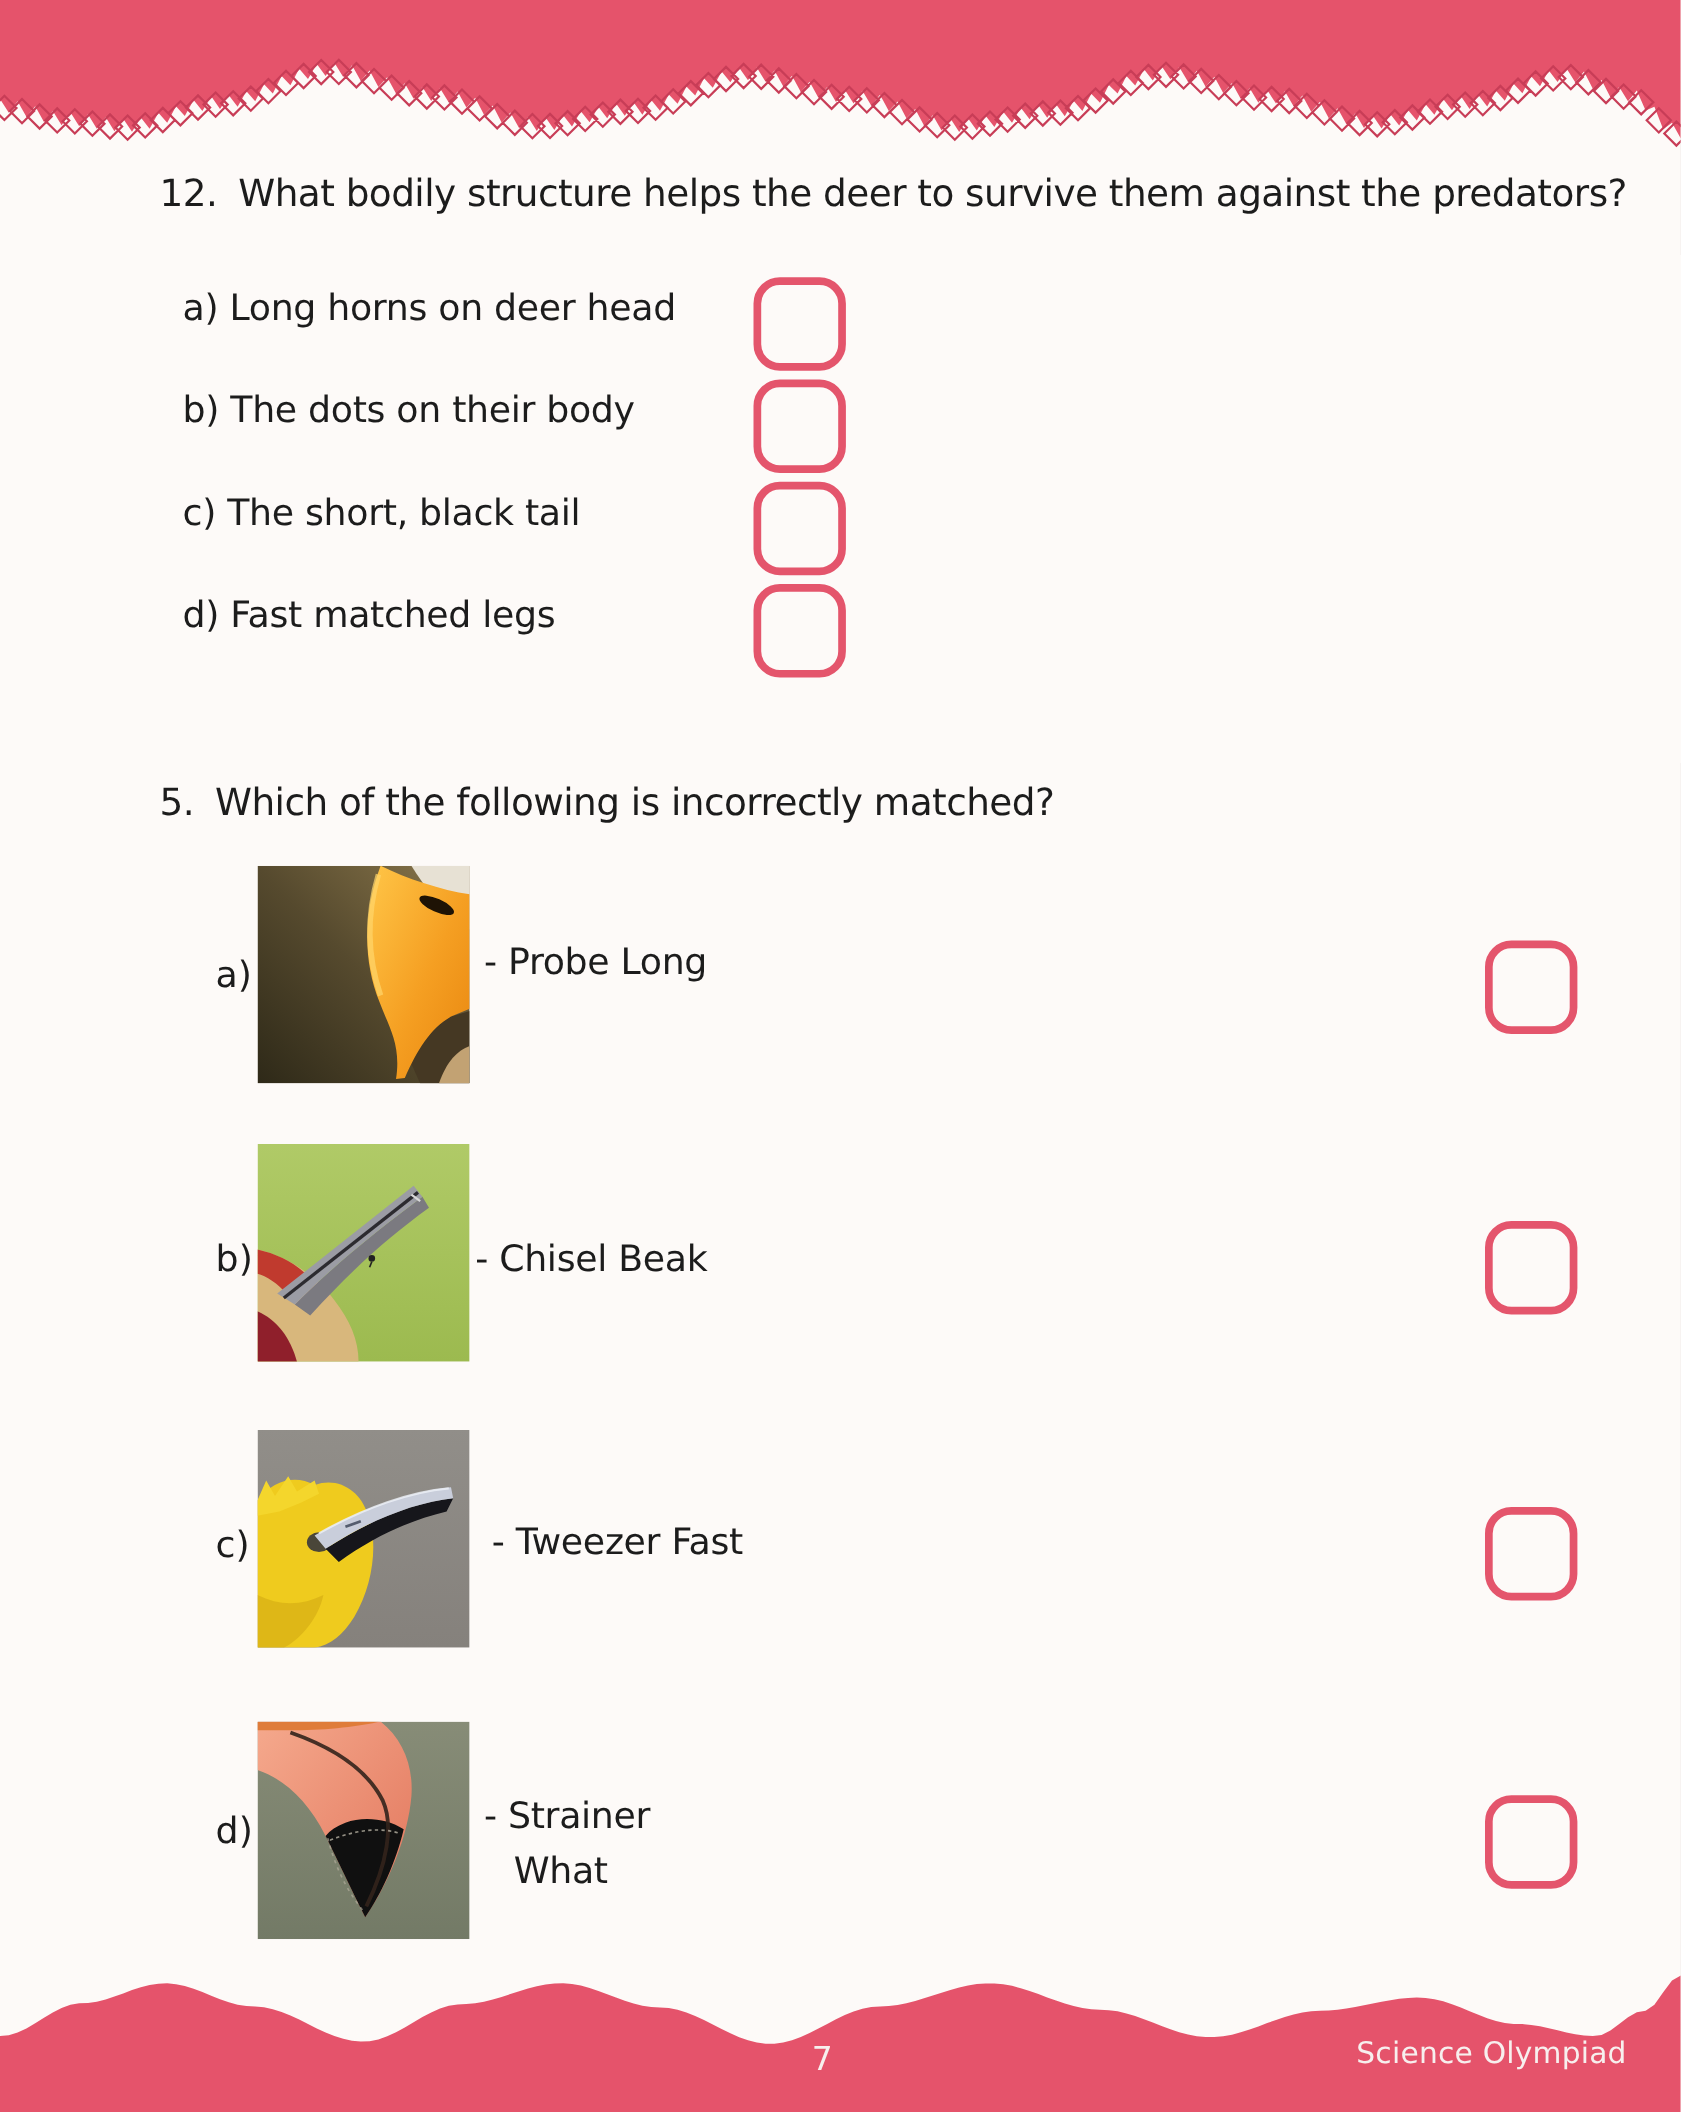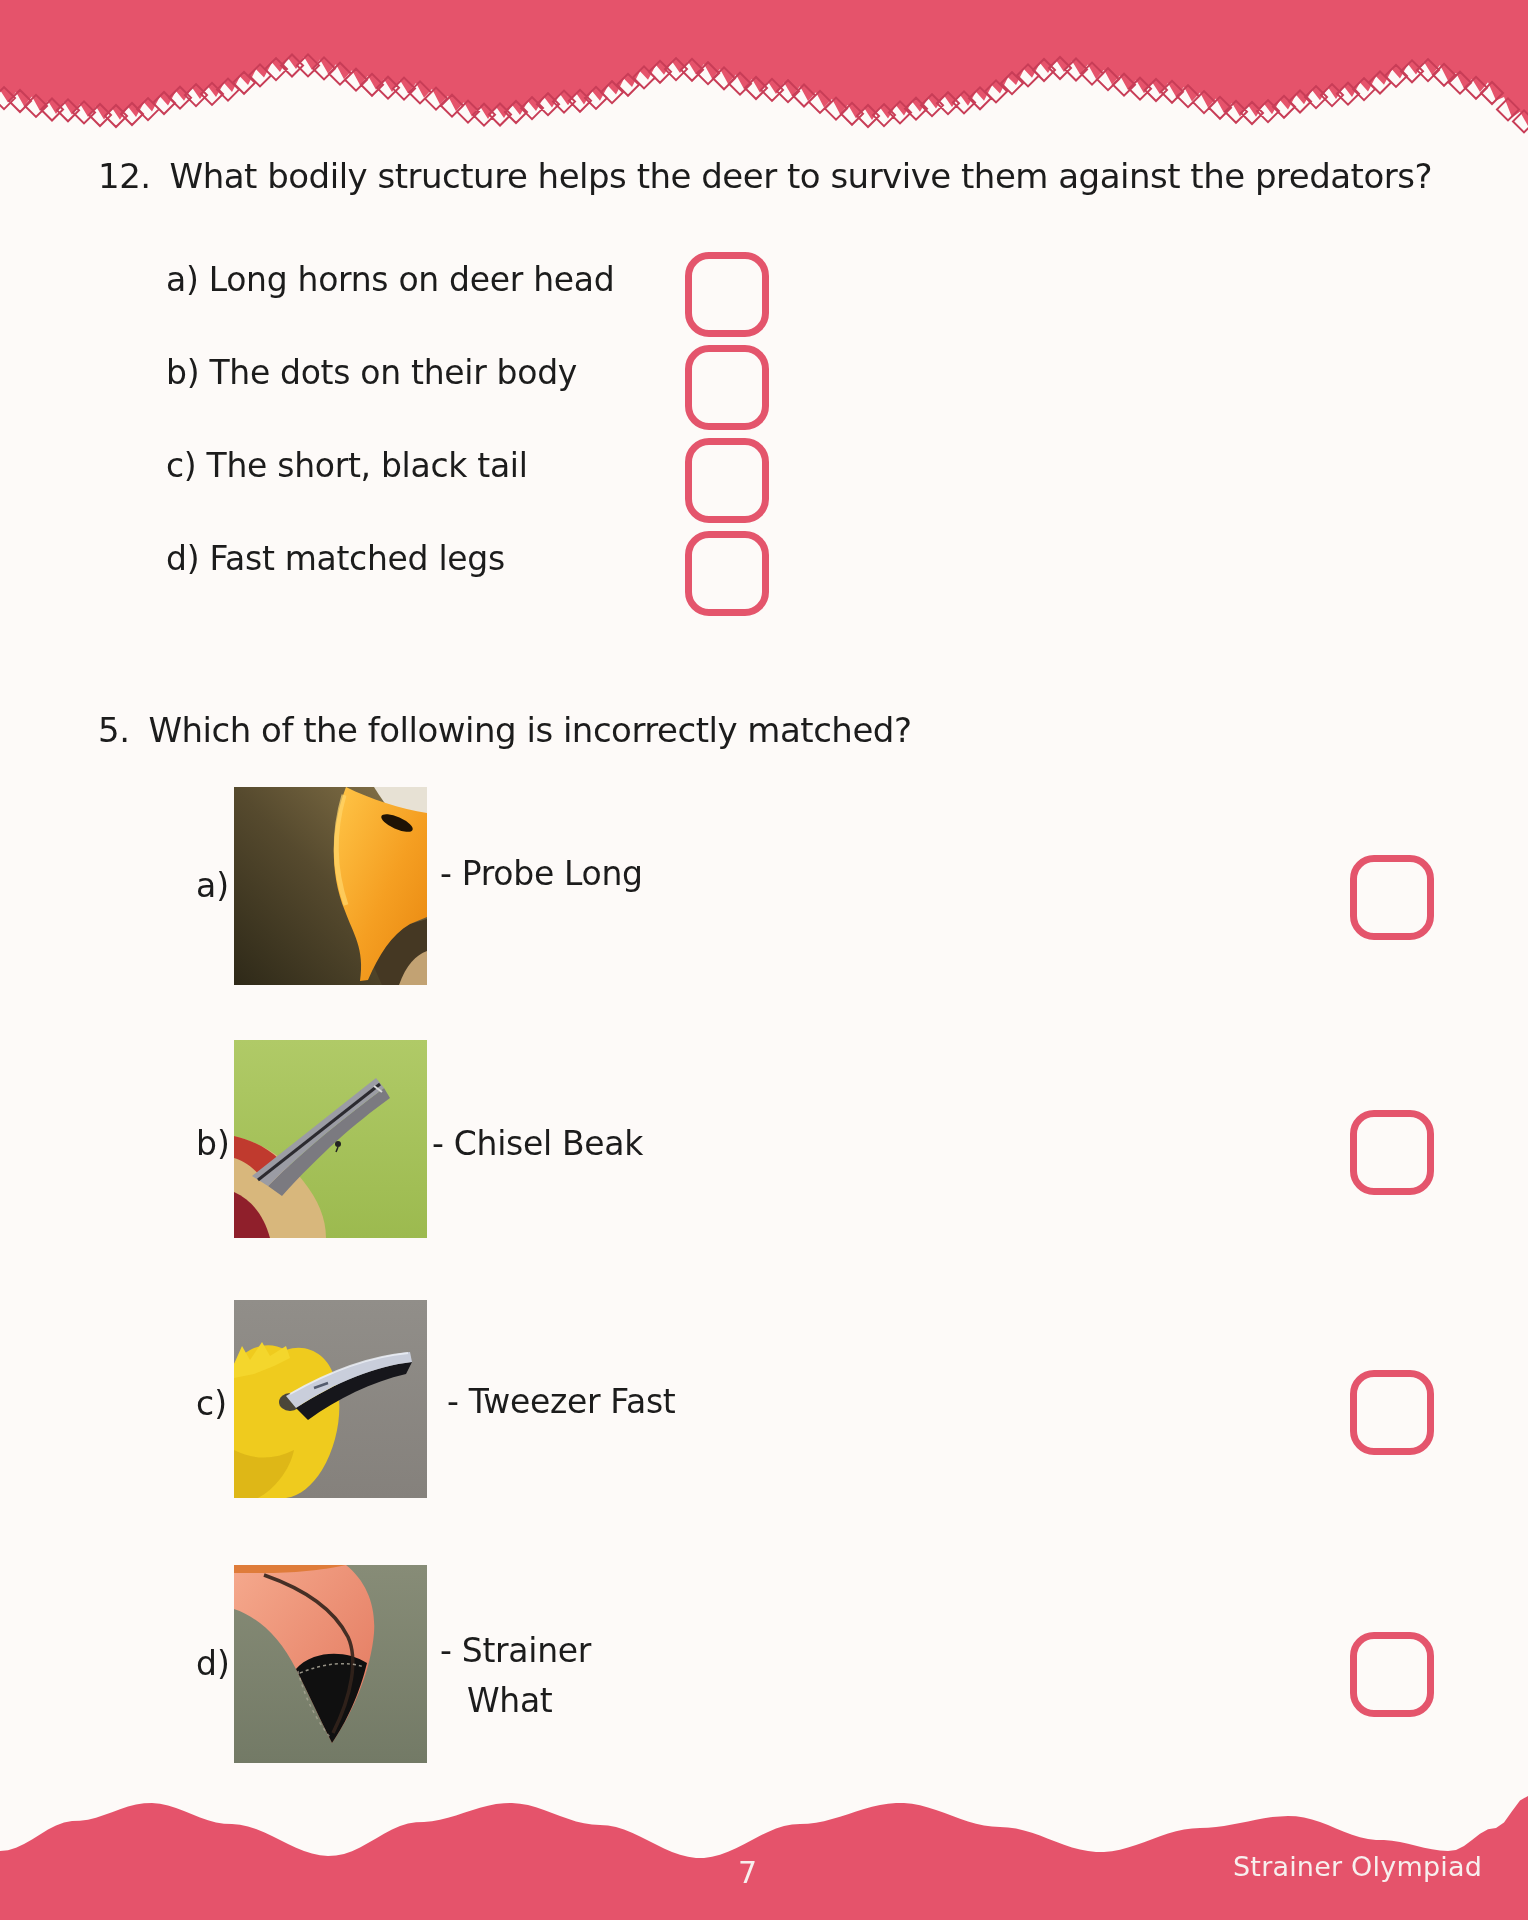--- a/index.html
+++ b/index.html
@@ -11,21 +11,21 @@
     --page-bg:#fdfaf8;
   }
   html,body{margin:0;padding:0;background:#e9e6e4;}
   .page{
     position:relative;width:1528px;height:1920px;margin:0 auto;
     background:var(--page-bg);overflow:hidden;
     font-family:"DejaVu Sans",sans-serif;color:var(--text);
   }
   .abs{position:absolute;}
   #bands{position:absolute;left:0;top:0;width:1528px;height:1920px;pointer-events:none;}
-  .q-head{display:flex;white-space:nowrap;font-size:34px;letter-spacing:-0.5px;}
+  .q-head{display:flex;white-space:nowrap;font-size:34px;letter-spacing:-0.5px;margin-left:47px;}
   .q-num{margin-right:19px;}
   .opt-label{font-size:33px;letter-spacing:-0.3px;white-space:nowrap;}
   .cb{
     position:absolute;width:84px;height:85px;box-sizing:border-box;
     border:7px solid var(--cb);border-radius:24px;background:transparent;cursor:pointer;
   }
   .bird-img{position:absolute;width:193px;height:198px;overflow:hidden;}
   .bird-img svg{display:block;width:100%;height:100%;}
   .q13-letter{position:absolute;font-size:33px;}
   .match-label{position:absolute;font-size:33px;letter-spacing:-0.3px;white-space:nowrap;}
@@ -164,15 +164,15 @@
       </svg>
     </div>
     <div class="match-label" style="left:440px;top:1626px;line-height:50px;">
       <span>- Strainer</span>
       <span class="line2">What</span>
     </div>
     <div class="cb" style="left:1350px;top:1632px;"></div>
   </section>
 
   <div class="footer-text" style="left:738px;top:1855px;font-size:30px;">7</div>
-  <div class="footer-text" style="left:1233px;top:1851px;font-size:27px;letter-spacing:0.2px;">Strainer Olympiad</div>
+  <div class="footer-text" style="left:1233px;top:1851px;font-size:27px;letter-spacing:0.2px;">Science Olympiad</div>
 
 </div>
 
 </body></html>

